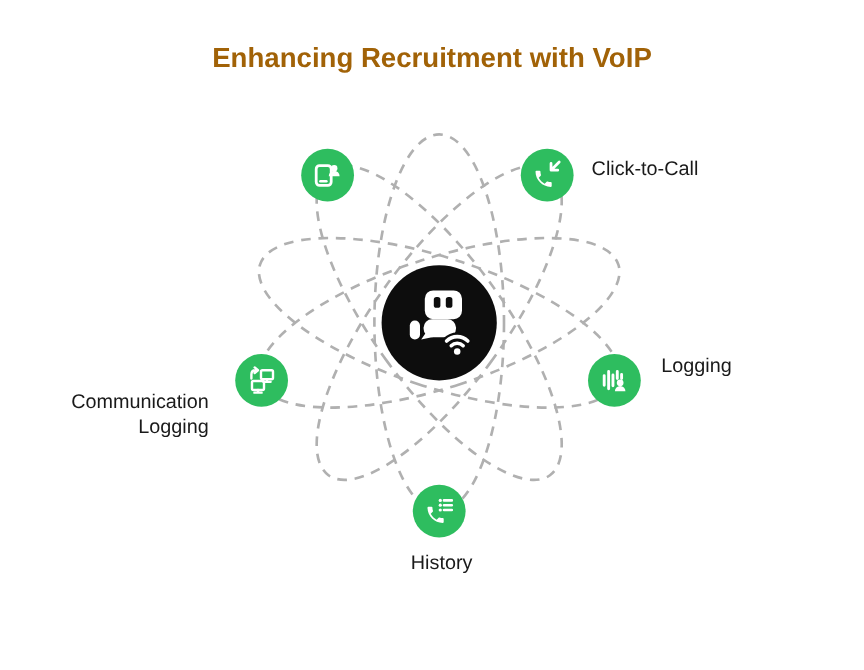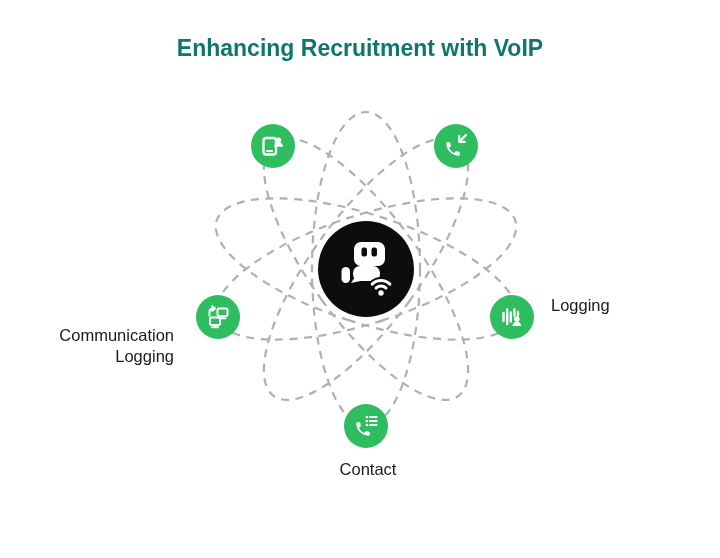--- a/index.html
+++ b/index.html
@@ -16,21 +16,21 @@
     background:var(--bg);
     overflow:hidden;
     font-family:"Liberation Sans", sans-serif;
   }
   .title{
     position:absolute;
     left:0;top:35px;width:720px;
     text-align:center;
     font-size:23px;
     font-weight:bold;
-    color:#0f766e;
+    color:#a16207;
     margin:0;
   }
   .scene{position:absolute;left:0;top:0;}
   .label{
     position:absolute;
     font-size:16.5px;
     line-height:21px;
     color:var(--text);
     white-space:nowrap;
   }
@@ -135,27 +135,30 @@
         </g>
         <path d="M 4,-9 H 10.5 M 4,-5 H 10.5 M 4,-1 H 10.5" fill="none" stroke="#ffffff" stroke-width="2.2" stroke-linecap="round"></path>
         <circle cx="0.9" cy="-9" r="1.35" fill="#ffffff"></circle>
         <circle cx="0.9" cy="-5" r="1.35" fill="#ffffff"></circle>
         <circle cx="0.9" cy="-1" r="1.35" fill="#ffffff"></circle>
       </g>
     </g>
   </svg>
 
 
+  <div class="label lbl-c2c">
+    <span>Click-to-Call</span>
+  </div>
 
   <div class="label lbl-ch">
     <span>Communication</span>
     <span>Logging</span>
   </div>
 
   <div class="label lbl-acl">
     <span>Logging</span>
   </div>
 
   <div class="label lbl-or">
-    <span>Contact</span>
+    <span>History</span>
   </div>
 
 </div>
 
 </body></html>

